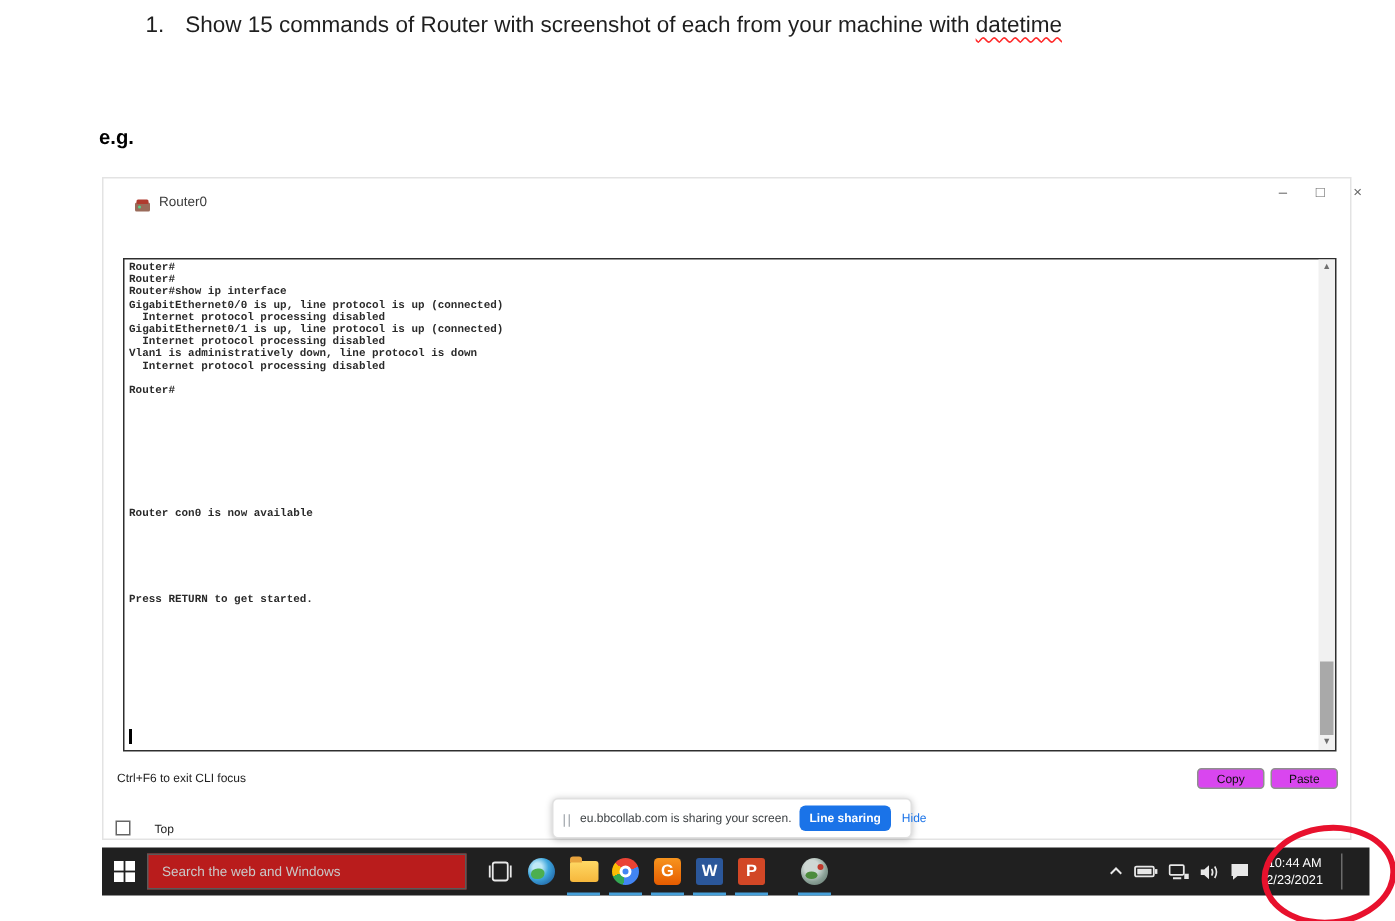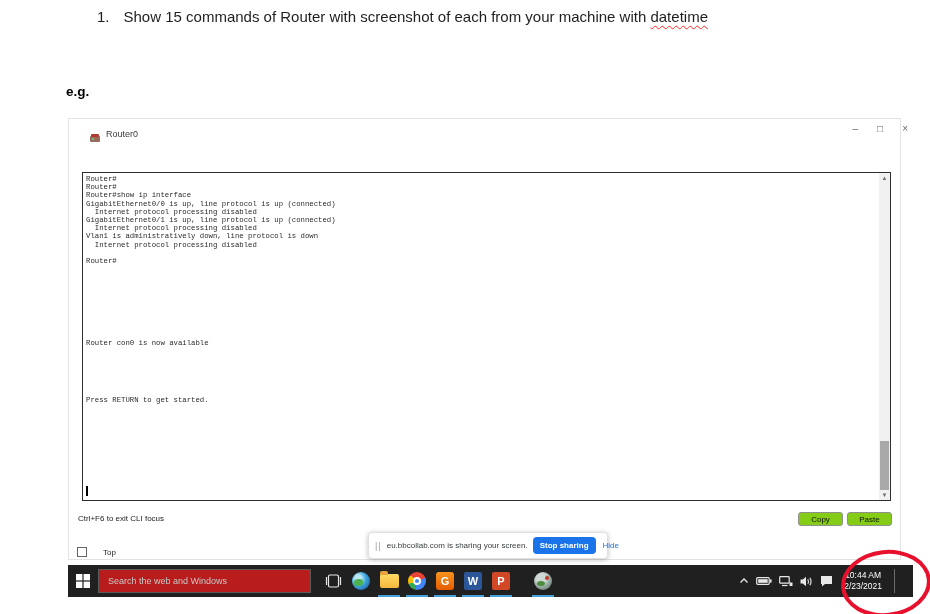--- a/index.html
+++ b/index.html
@@ -25,33 +25,33 @@
 
   .tabbar{position:absolute;left:0;top:21px;width:100%;height:17px;background:#f5f5f5;
           display:flex;align-items:stretch;padding-left:8px;box-sizing:border-box;}
   .tab{font-size:7.5px;color:#333;display:flex;align-items:center;padding:0 9px;position:relative;}
   .tab.active{color:#18a6de;}
   .tab.active::after{content:"";position:absolute;left:4px;right:4px;bottom:0;height:2px;background:#18a6de;}
 
   .ios-title{position:absolute;left:0;top:42px;width:100%;text-align:center;font-size:7.5px;color:#111;}
 
   .terminal{position:absolute;left:13px;top:53px;width:809px;height:329px;background:#fff;
-            border:1px solid #2e2e2e;box-sizing:border-box;}
+            border:1px solid #2e2e2e;box-sizing:border-box;font-weight:bold;}
   .terminal pre{margin:0;padding:2px 3px;font-family:"Liberation Mono",monospace;
                 font-size:7.3px;line-height:8.2px;color:#2a2a2a;}
   .caret{position:absolute;left:3px;bottom:4px;width:2px;height:10px;background:#000;}
 
   .vscroll{position:absolute;right:0;top:0;bottom:0;width:11px;background:#f1f1f1;}
   .vscroll .arr{position:absolute;left:0;width:11px;height:10px;display:flex;align-items:center;
                 justify-content:center;color:#6f6f6f;font-size:6px;}
   .vscroll .arr.up{top:0;} .vscroll .arr.down{bottom:0;}
   .vscroll .thumb{position:absolute;left:1px;width:9px;top:268px;height:49px;background:#a9a9a9;}
 
   .focus-hint{position:absolute;left:9px;top:395px;font-size:8px;color:#222;}
-  .btn{position:absolute;top:393px;width:45px;height:14px;background:#84cc16;border:1px solid #8f8f8f;
+  .btn{position:absolute;top:393px;width:45px;height:14px;background:#d946ef;border:1px solid #8f8f8f;
        border-radius:3px;font-size:8px;color:#111;display:flex;align-items:center;justify-content:center;
        box-sizing:border-box;}
   .btn.copy{left:729px;} .btn.paste{left:778px;}
 
   .top-check{position:absolute;left:8px;top:428px;display:flex;align-items:center;gap:16px;}
   .top-check .box{width:8px;height:8px;border:1px solid #666;background:#fff;}
   .top-check .lbl{font-size:8px;color:#222;}
 
   
   .share-pill{position:absolute;left:368px;top:532px;width:240px;height:27px;background:#fff;
@@ -181,21 +181,21 @@
 
     <div class="top-check">
       <span class="box"></span>
       <span class="lbl">Top</span>
     </div>
   </div>
 
   <div class="share-pill">
     <span class="grip">||</span>
     <span class="msg">eu.bbcollab.com is sharing your screen.</span>
-    <span class="stop">Stop sharing</span>
+    <span class="stop">Line sharing</span>
     <span class="hide">Hide</span>
   </div>
 
   <div class="taskbar">
     <div class="start">
       <svg width="14" height="14" viewBox="0 0 14 14">
         <rect x="0" y="0" width="6.4" height="6.4" fill="#fff"></rect>
         <rect x="7.6" y="0" width="6.4" height="6.4" fill="#fff"></rect>
         <rect x="0" y="7.6" width="6.4" height="6.4" fill="#fff"></rect>
         <rect x="7.6" y="7.6" width="6.4" height="6.4" fill="#fff"></rect>

